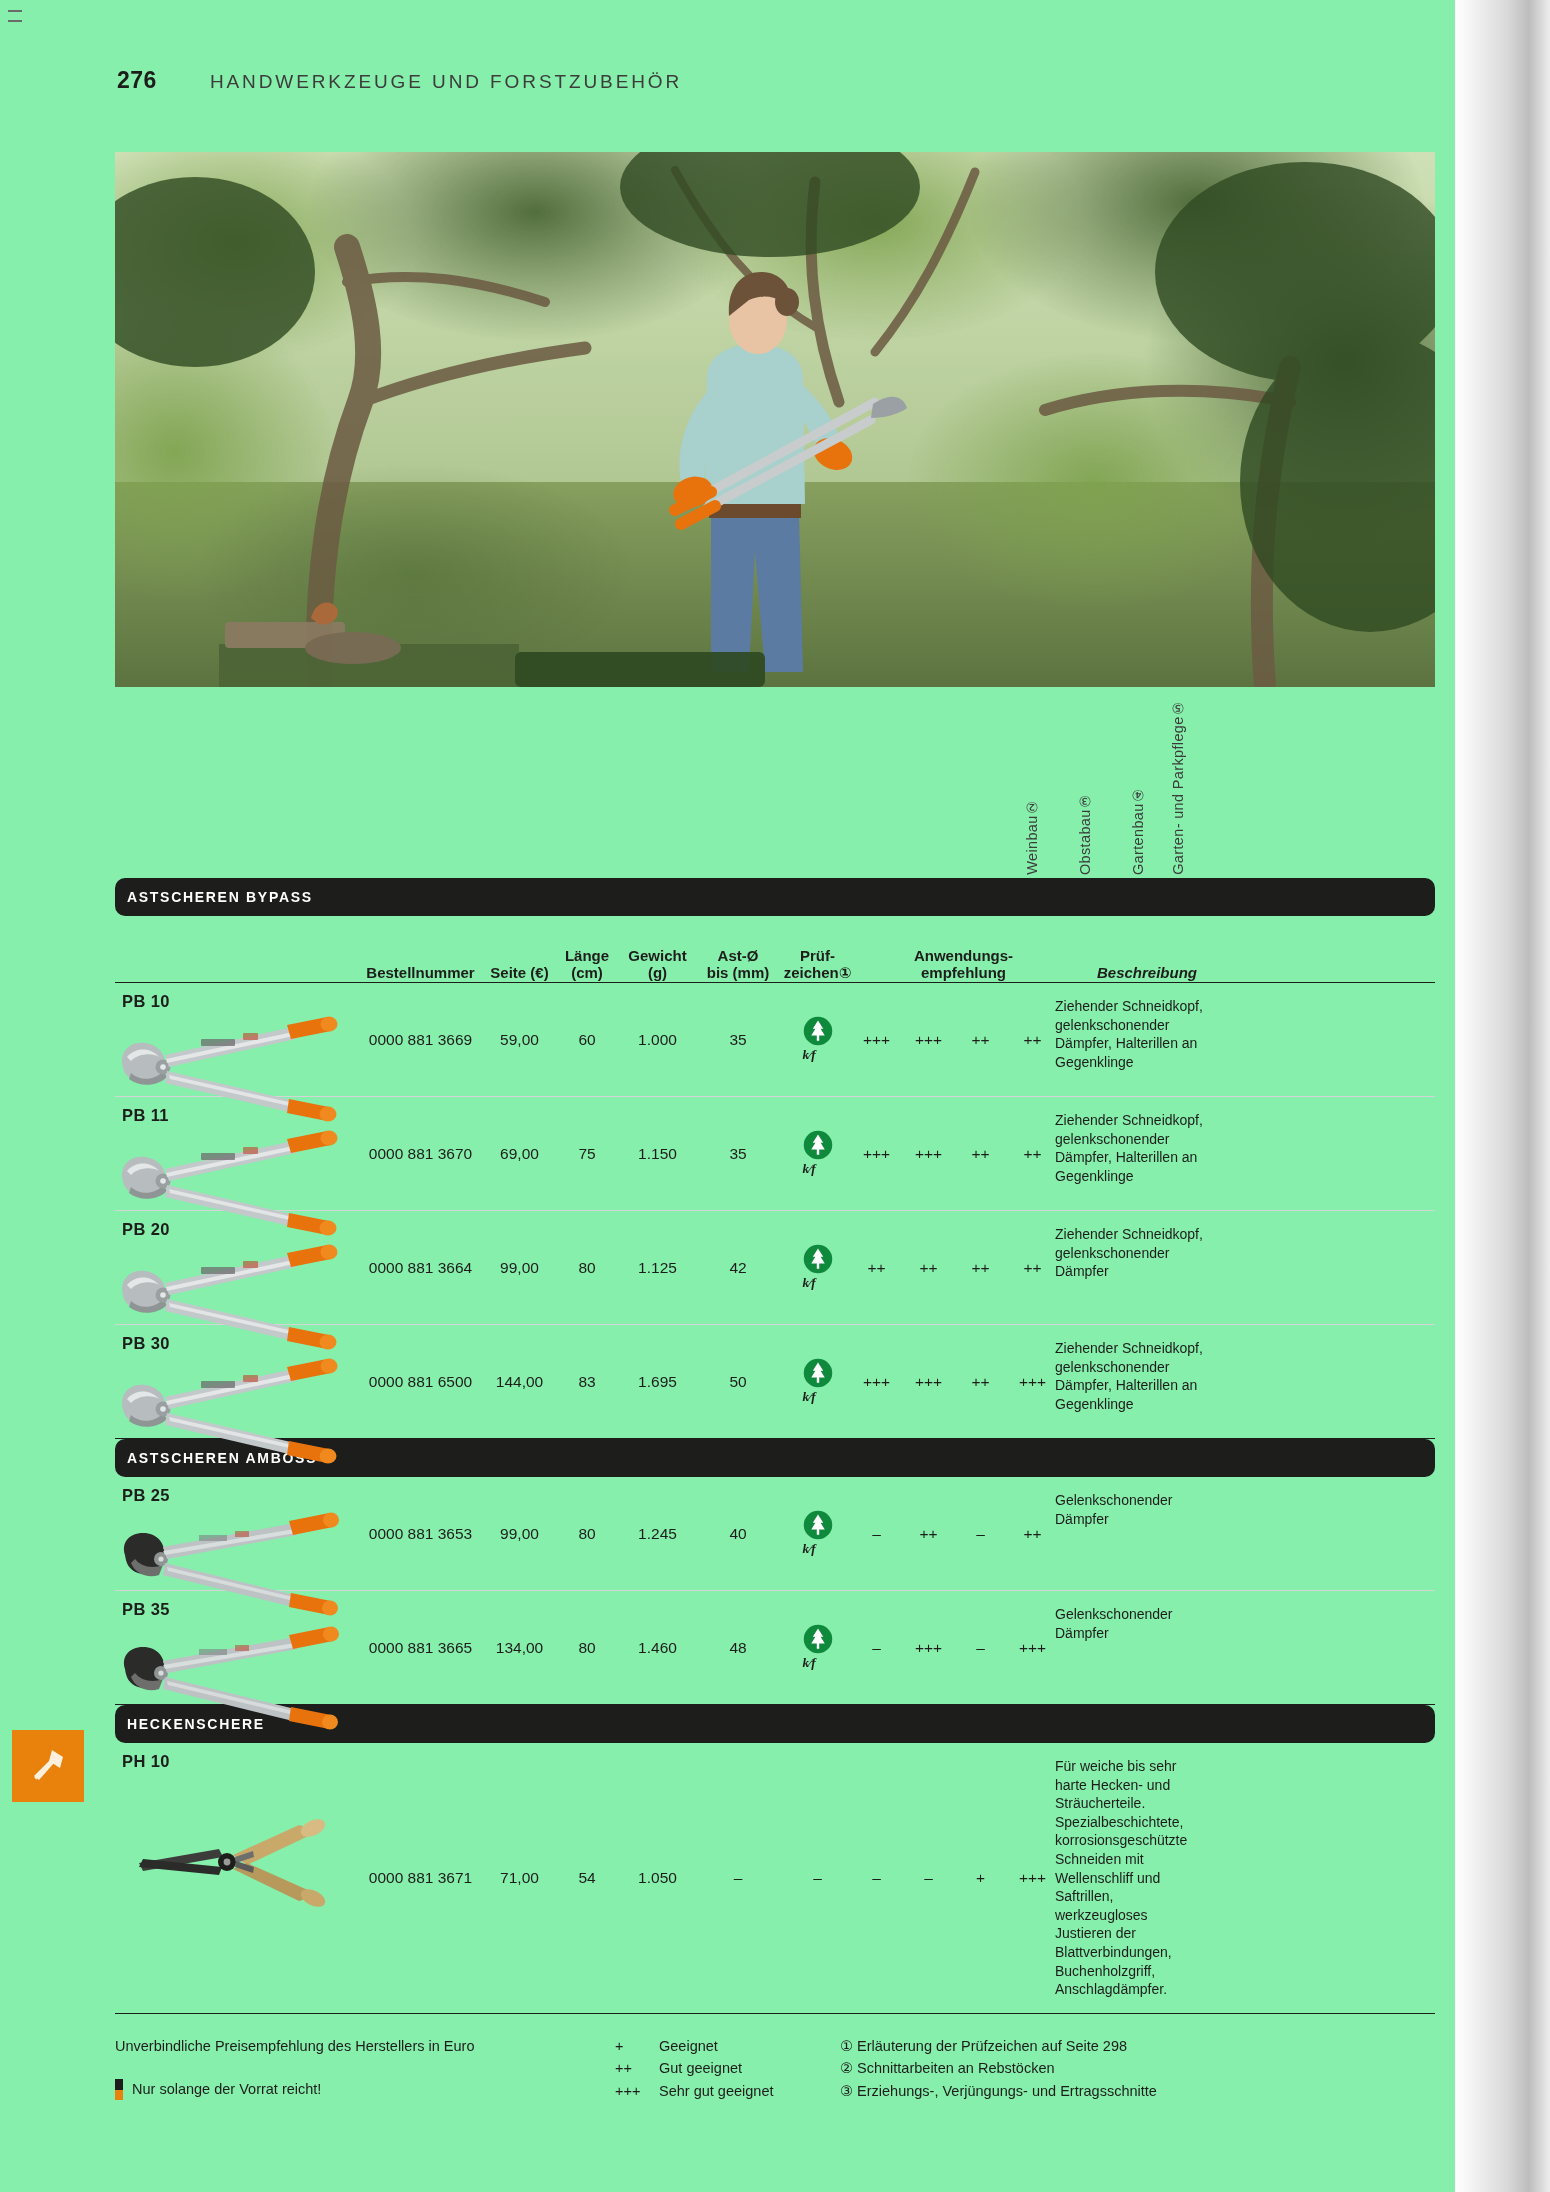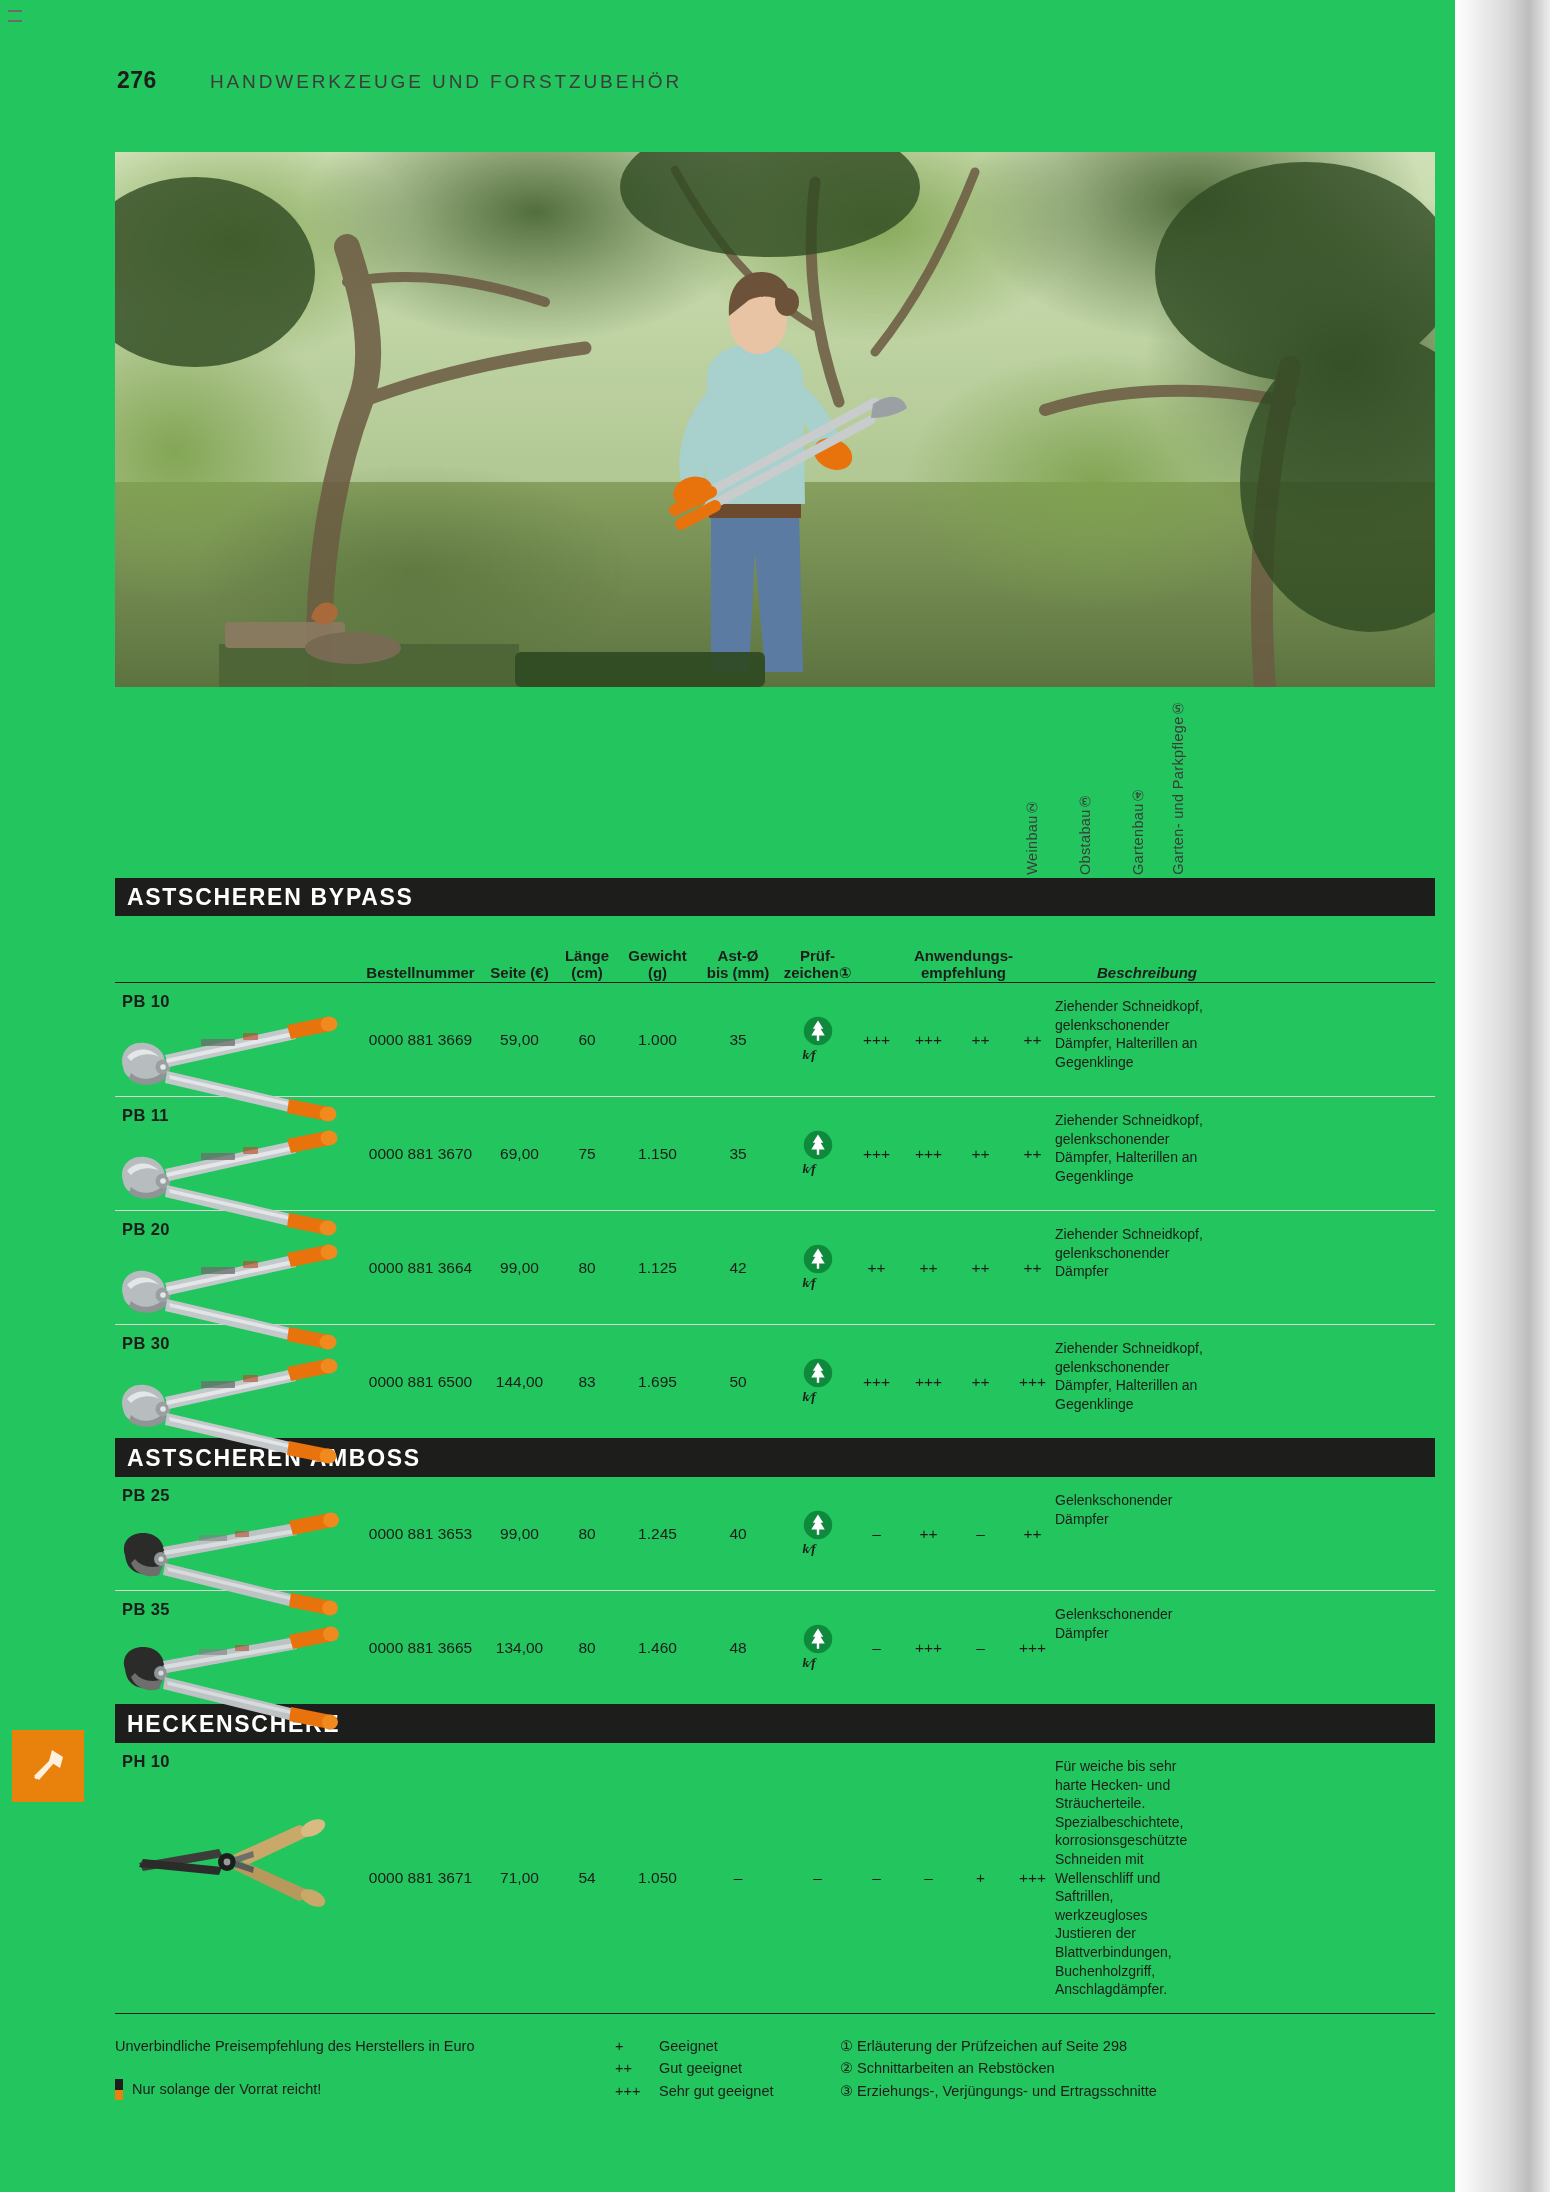--- a/index.html
+++ b/index.html
@@ -8,21 +8,21 @@
     width:1550px;height:2192px;
     background:#ffffff;
     font-family:"Liberation Sans","DejaVu Sans",sans-serif;
     color:#1d1d1b;
     position:relative;
     overflow:hidden;
   }
   
   .page{
     position:absolute;left:0;top:0;width:1455px;height:2192px;
-    background:#22c55e;
+    background:#86efac;
   }
   .gutter{
     position:absolute;left:1455px;top:0;width:95px;height:2192px;
     background:linear-gradient(to right,#ffffff 0%,#f3f3f3 18%,#d9d9d9 55%,#bdbdbd 78%,#ededed 100%);
   }
   .corner-mark{
     position:absolute;left:8px;top:10px;width:14px;height:12px;
     display:flex;flex-direction:column;justify-content:space-between;
   }
   .corner-mark i{display:block;height:2px;background:#6b6b6b;}
@@ -53,23 +53,23 @@
   .vhead.two{font-size:14.5px;}
   .vh0{left:14px;}
   .vh1{left:67px;}
   .vh2{left:120px;}
   .vh3{left:160px;}
 
   
   .table{position:absolute;left:115px;top:878px;width:1320px;}
   .band{
     background:#1d1d1b;color:#fff;
-    font-size:23px;font-weight:700;letter-spacing:1.7px;
+    font-size:14px;font-weight:700;letter-spacing:1.7px;
     padding:9px 0 9px 12px;
-    height:20px;line-height:20px;box-sizing:content-box;
+    height:20px;line-height:20px;box-sizing:content-box;border-radius:10px;
   }
   .colhead{
     display:flex;align-items:flex-end;
     height:54px;padding-top:12px;
     border-bottom:1.5px solid #1d1d1b;
   }
   .colhead .c{
     font-size:15px;font-weight:700;text-align:center;line-height:1.18;
     color:#1d1d1b;
   }

